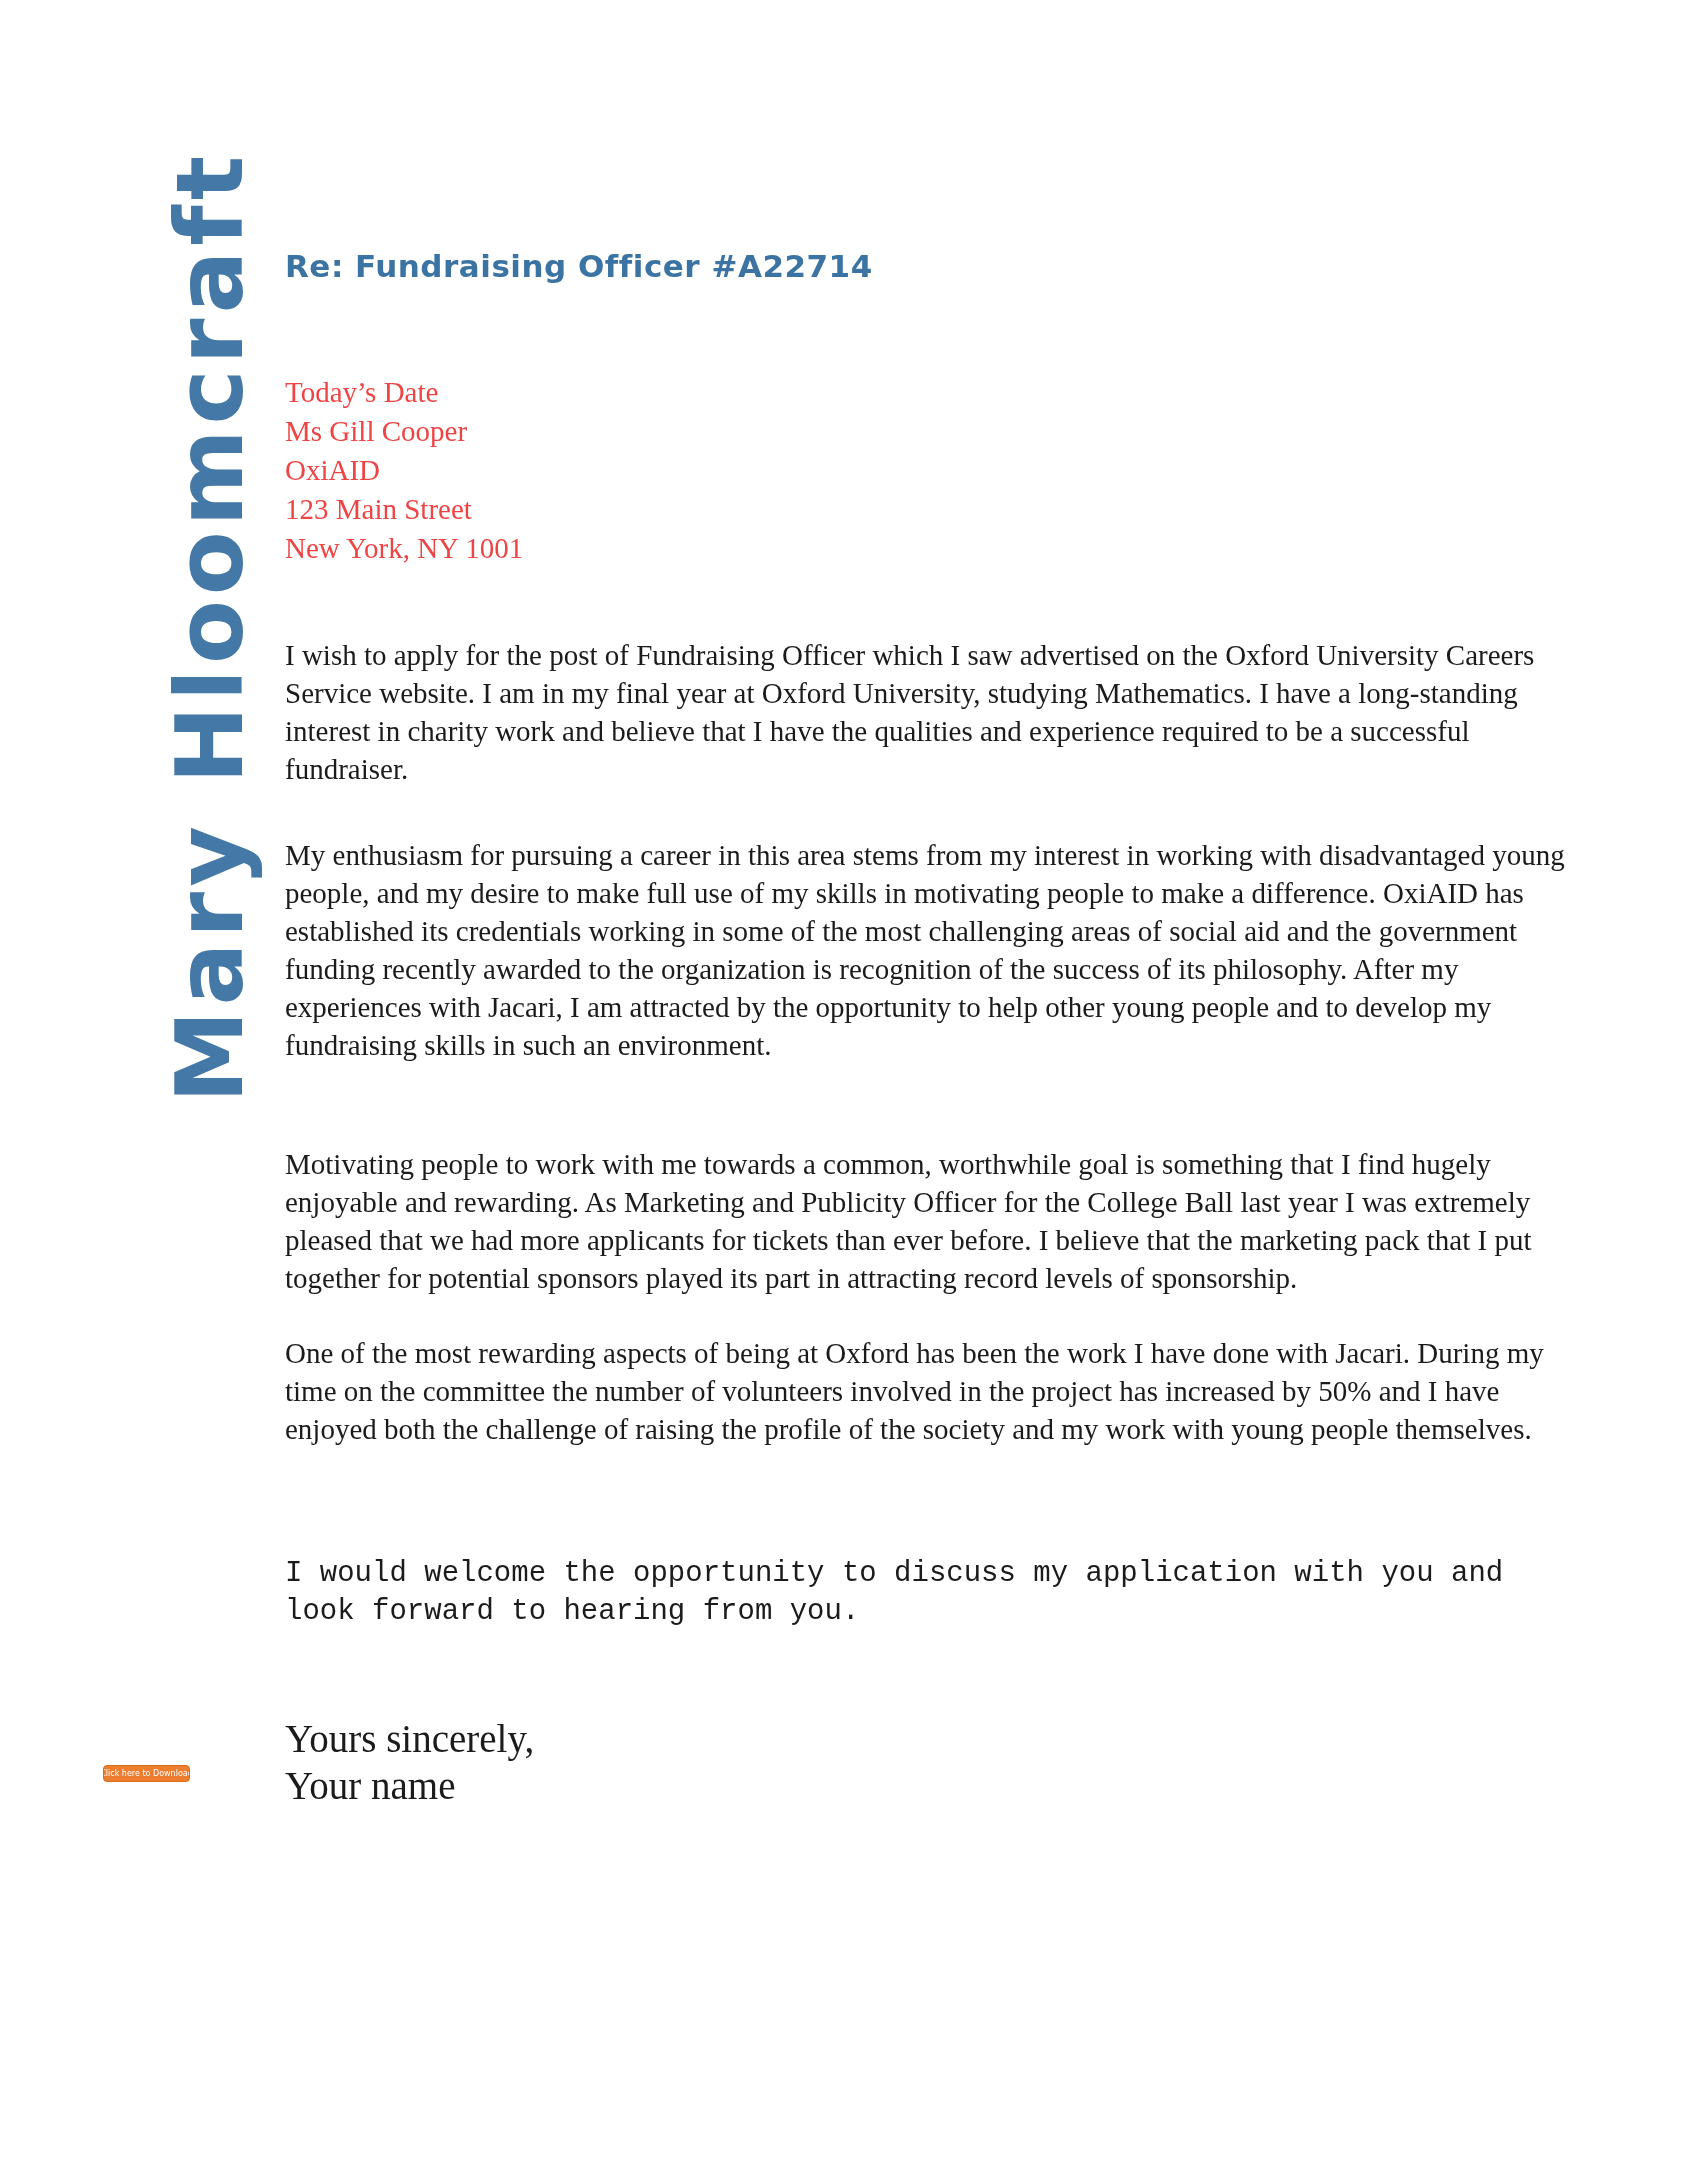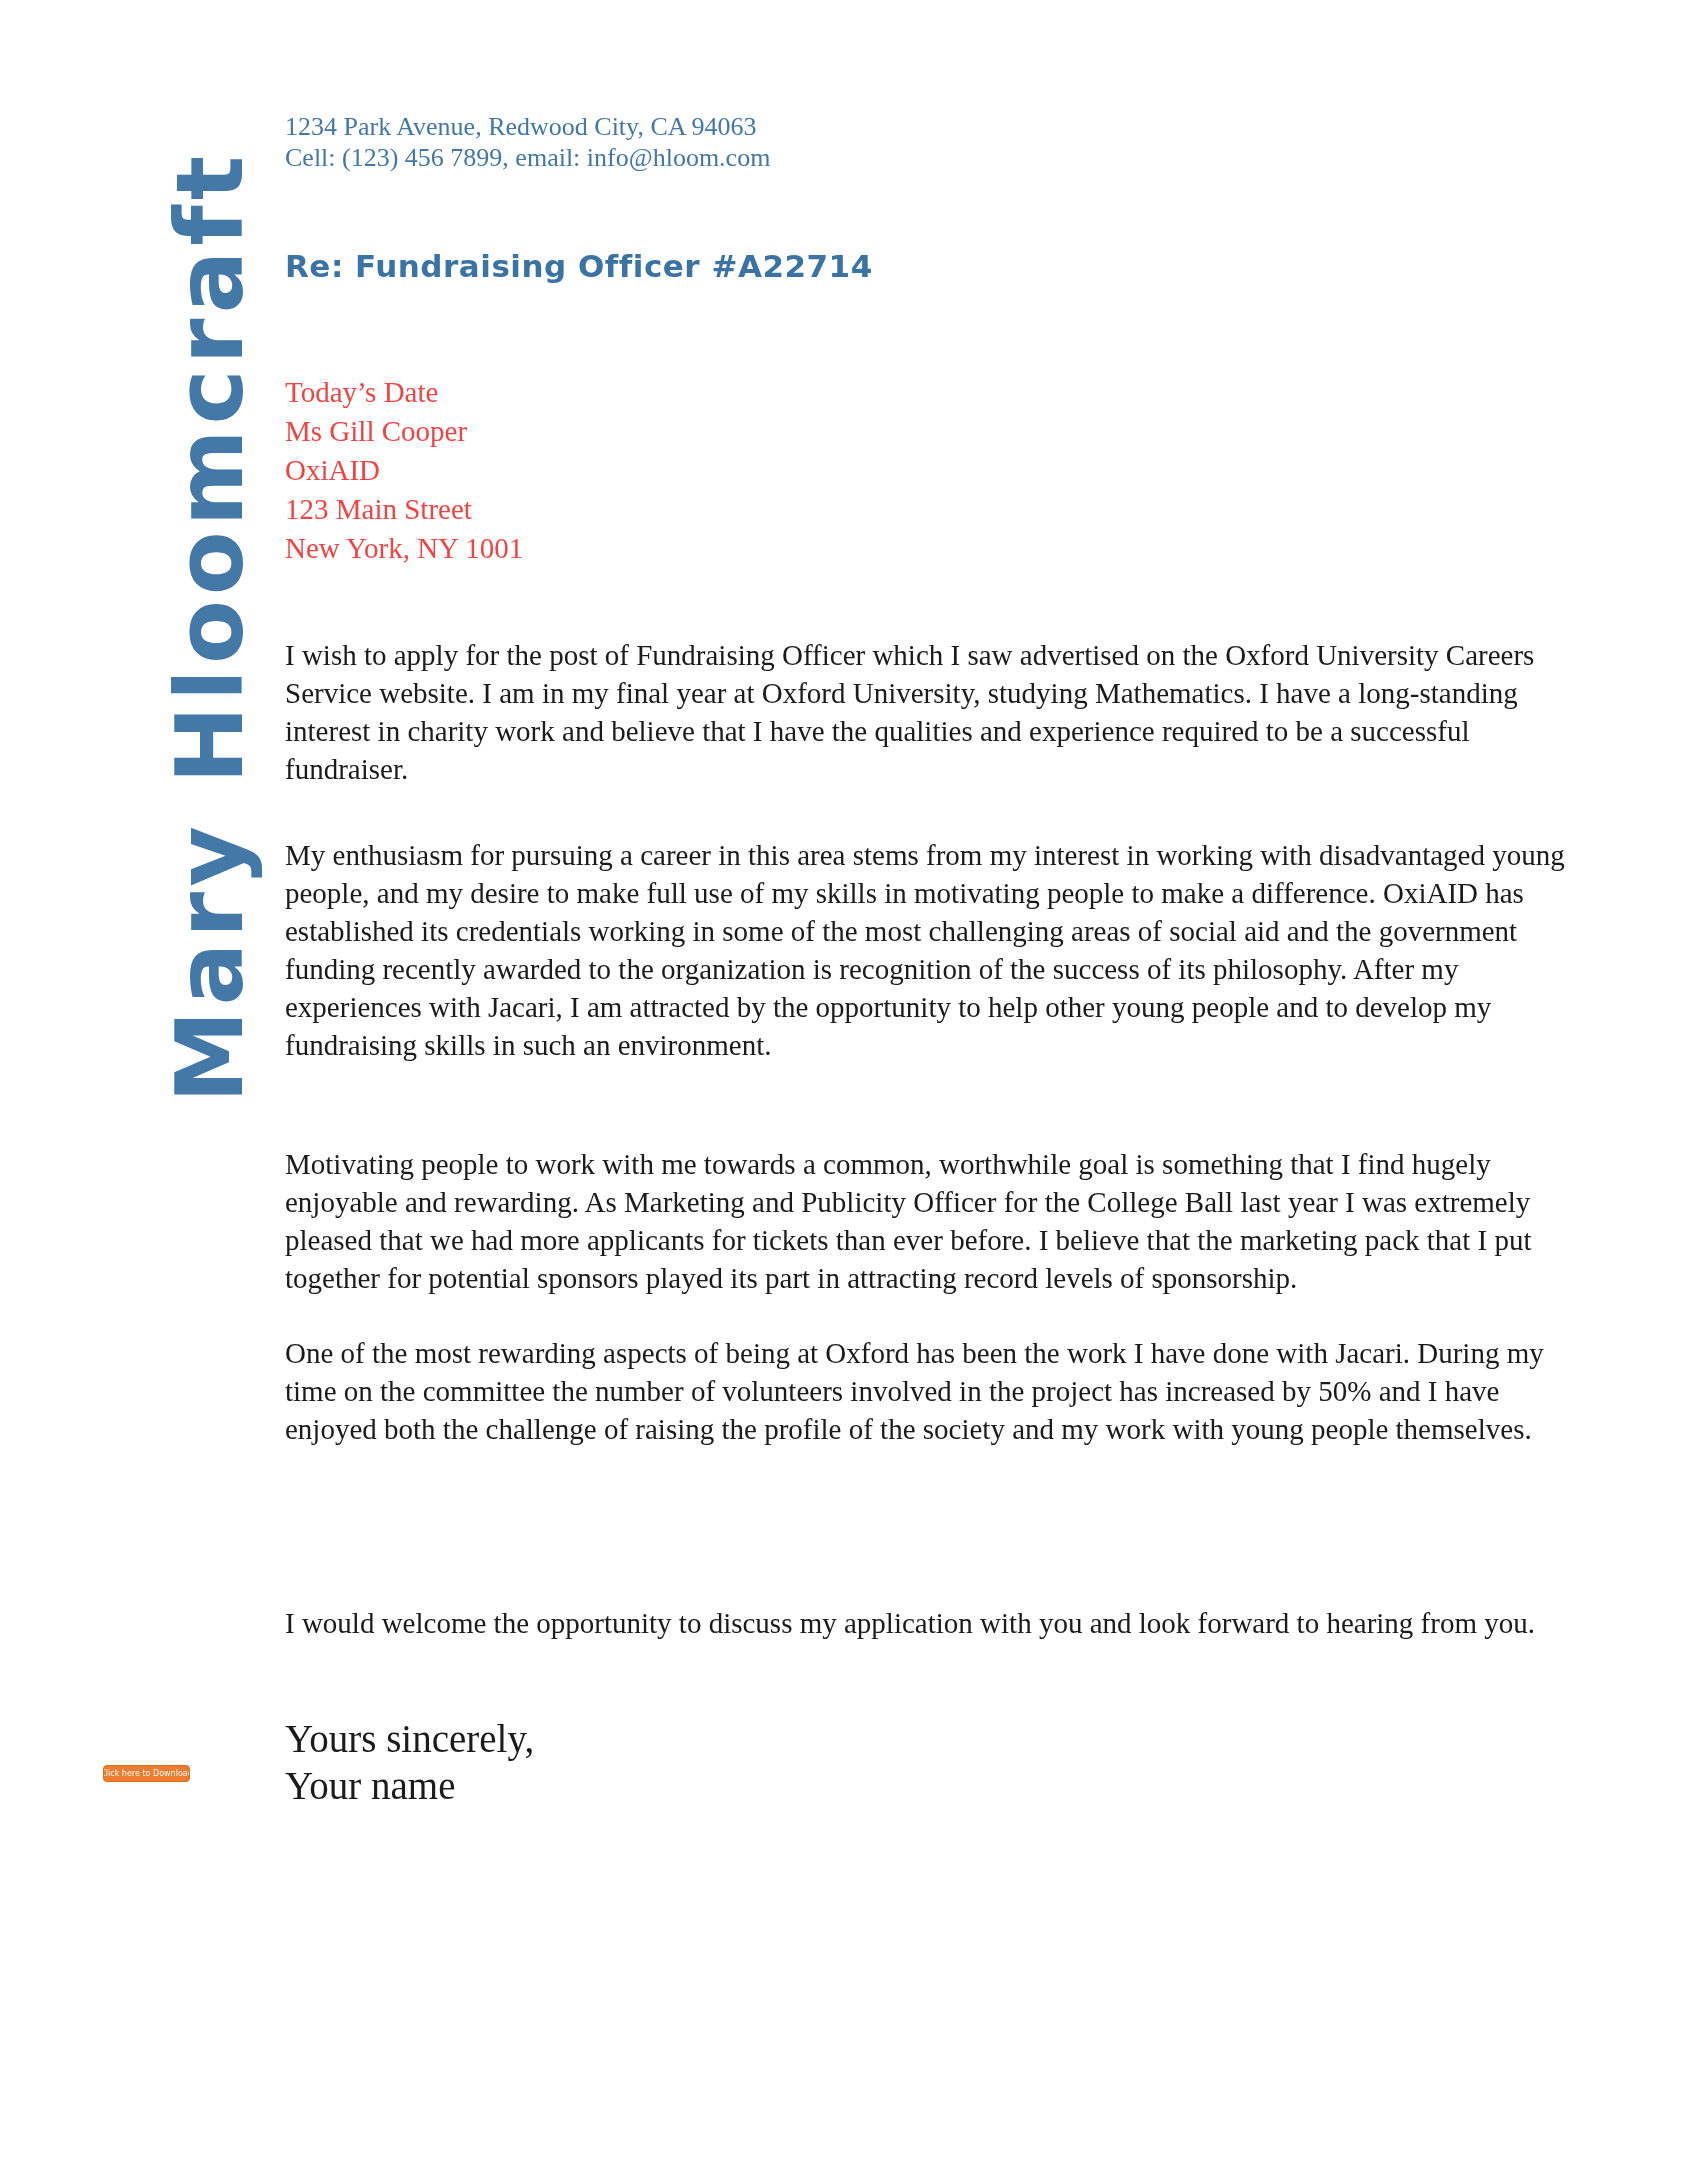--- a/index.html
+++ b/index.html
@@ -59,21 +59,21 @@
     width: 1287px;
     font-size: 29px;
     line-height: 38px;
     color: #1b1b1b;
     text-align: left;
   }
   .par-1 { top: 636px; }
   .par-2 { top: 836px; }
   .par-3 { top: 1145px; }
   .par-4 { top: 1334px; }
-  .par-5 { top: 1604px; }
+  .par-5 { top: 1555px; font-family: Liberation Mono, monospace; }
   .closing {
     position: absolute;
     left: 285px;
     top: 1715px;
     font-size: 39px;
     line-height: 47px;
     color: #1b1b1b;
   }
   .badge {
     position: absolute;
@@ -96,24 +96,20 @@
     cursor: pointer;
   }
 </style>
 </head>
 <body>
 
 <div class="page">
 
   <div class="brand">Mary Hloomcraft</div>
 
-  <div class="contact">
-    <div>1234 Park Avenue, Redwood City, CA 94063</div>
-    <div>Cell: (123) 456 7899, email: info@hloom.com</div>
-  </div>
 
   <div class="subject">Re: Fundraising Officer #A22714</div>
 
   <div class="recipient">
     <div>Today’s Date</div>
     <div>Ms Gill Cooper</div>
     <div>OxiAID</div>
     <div>123 Main Street</div>
     <div>New York, NY 1001</div>
   </div>

